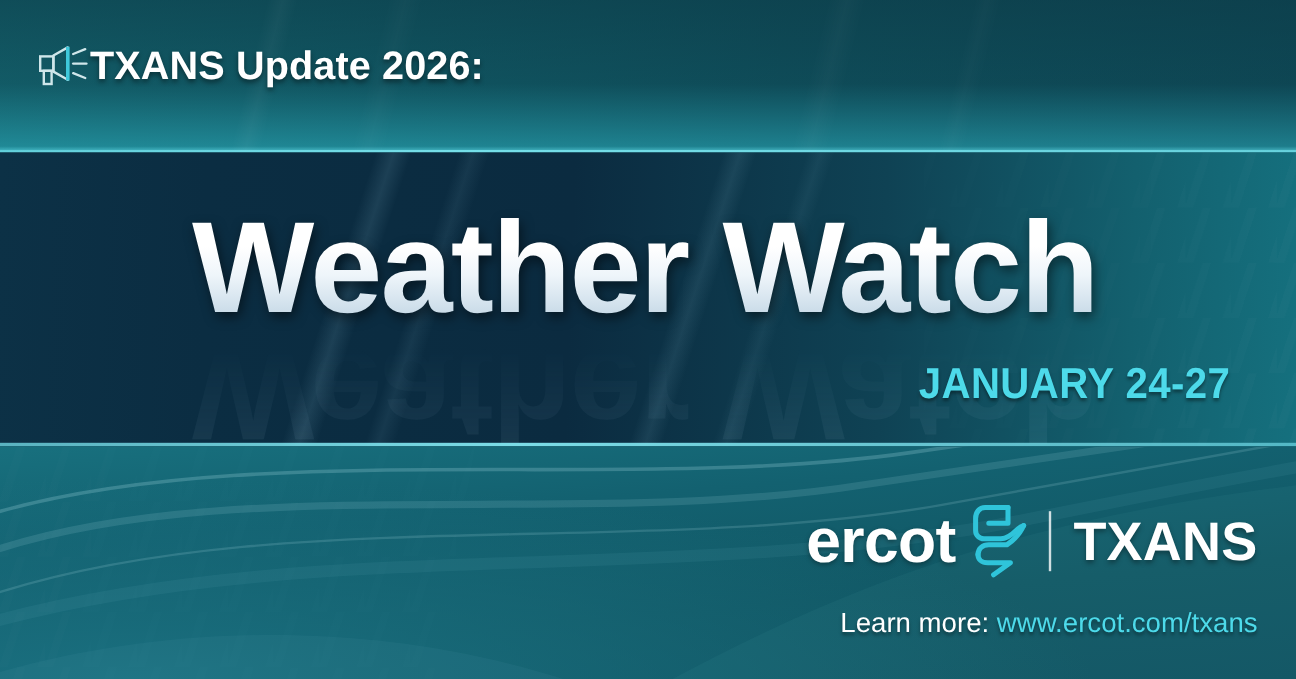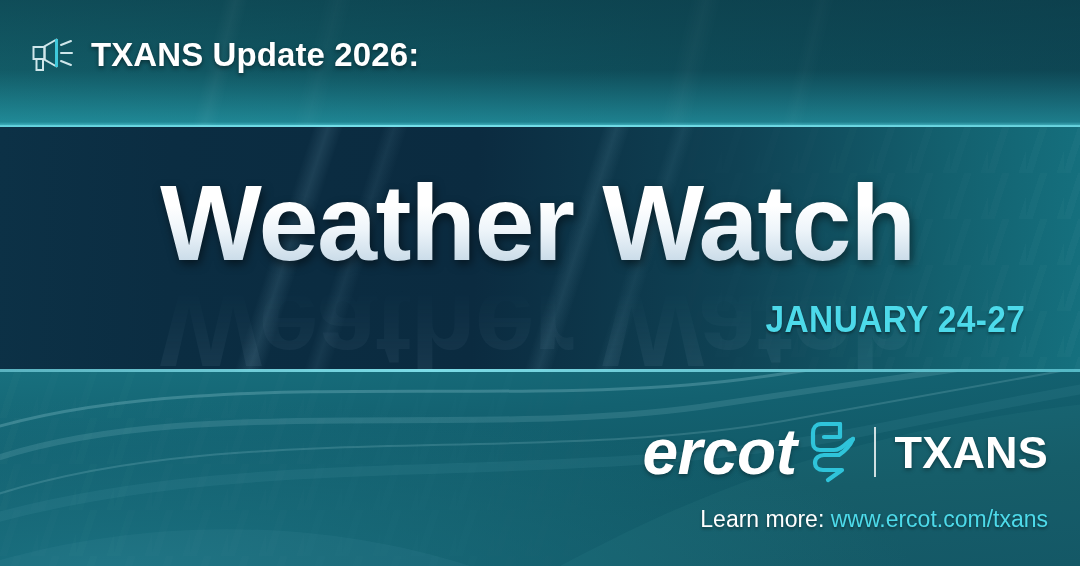--- a/index.html
+++ b/index.html
@@ -50,21 +50,21 @@
     position:absolute; inset:0; overflow:hidden; opacity:.22;
     background:
       linear-gradient(104deg, rgba(255,255,255,0) 20%, rgba(255,255,255,.16) 21.2%, rgba(255,255,255,0) 22.4%),
       linear-gradient(104deg, rgba(255,255,255,0) 29%, rgba(255,255,255,.10) 30.4%, rgba(255,255,255,0) 31.8%),
       linear-gradient(104deg, rgba(255,255,255,0) 62%, rgba(255,255,255,.12) 63.5%, rgba(255,255,255,0) 65%),
       linear-gradient(104deg, rgba(255,255,255,0) 73%, rgba(255,255,255,.09) 74%, rgba(255,255,255,0) 75.2%);
   }
 
   .header-row {
     position:absolute; left:30px; top:34px;
-    display:flex; align-items:center; gap:16px;
+    display:flex; align-items:center; gap:0;
     z-index:6;
   }
   .megaphone-icon { width:45px; height:40px; display:block; }
   .header-title {
     font-size:33px; font-weight:bold; color:#ffffff;
     letter-spacing:.1px; line-height:1;
     text-shadow:0 2px 4px rgba(0,0,0,.45);
     white-space:nowrap;
   }
 
@@ -153,21 +153,21 @@
             mask-image:linear-gradient(100deg, #000 0%, rgba(0,0,0,.45) 45%, rgba(0,0,0,0) 72%);
   }
 
   
   .logo-lockup {
     position:absolute; right:32px; top:420px;
     display:flex; align-items:center; gap:18px;
     z-index:8;
   }
   .ercot-word {
-    font-size:64px; font-weight:bold; font-style:italic;
+    font-size:52px; font-weight:bold; 
     color:#ffffff; letter-spacing:-.5px; line-height:1;
     text-shadow:0 2px 4px rgba(0,0,0,.35);
   }
   .ercot-mark { width:46px; height:62px; display:block; margin-left:-4px; }
   .logo-divider {
     width:2px; height:50px;
     background:rgba(255,255,255,.8);
   }
   .txans-word {
     font-size:45px; font-weight:bold; color:#ffffff;

